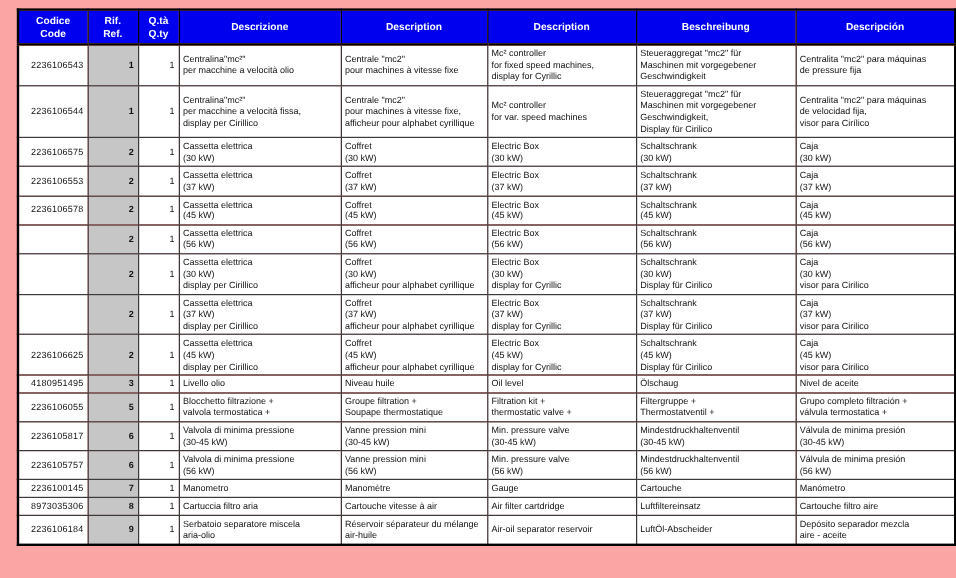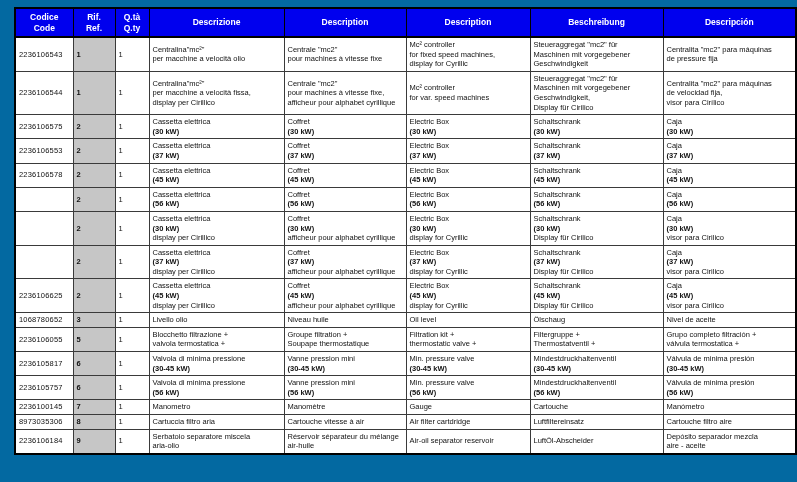--- a/index.html
+++ b/index.html
@@ -1,44 +1,44 @@
 <!DOCTYPE html>
 <html><head>
 <meta charset="utf-8">
 <style>
   * { box-sizing: border-box; margin: 0; padding: 0; }
   html, body { width: 797px; height: 482px; background: #ffffff; }
   body { font-family: "Liberation Sans", sans-serif; color: #111; }
-  .page { position: relative; width: 797px; height: 482px; background: #0369a1; }
+  .page { position: relative; width: 797px; height: 482px; background: #fca5a5; }
 
   table.parts {
     position: absolute; left: 14px; top: 7px; width: 781px;
     border-collapse: collapse; table-layout: fixed;
     border: 2px solid #000;
   }
   th, td { border: 1px solid #3a3a3a; overflow: hidden; }
 
   thead th {
     background: #0000EE; color: #fff;
     font-size: 8.5px; line-height: 10.5px; font-weight: bold;
     text-align: center; padding: 3px 2px;
     border: 1px solid #000; border-bottom: 2px solid #000;
   }
 
   td {
     font-size: 7.5px; line-height: 9.6px;
     padding: 2px 3px; vertical-align: middle;
     background: #fff;
   }
-  td.center { text-align: left; }
+  td.center { text-align: right; }
   td.code { letter-spacing: 0.2px; }
   td.ref  { background: #C6C6C6; font-weight: bold; }
   td.desc { text-align: left; }
   .line { white-space: nowrap; }
-  .line.b { font-weight: bold; }
+  .line.b { font-weight: normal; }
 
   col.c-code { width: 58px; }
   col.c-ref  { width: 42px; }
   col.c-qty  { width: 34px; }
   col.c-it   { width: 135px; }
   col.c-fr   { width: 122px; }
   col.c-en   { width: 124px; }
   col.c-de   { width: 133px; }
   col.c-es   { width: 133px; }
 </style>
@@ -311,21 +311,21 @@
             <div class="line b">(45 kW)</div>
             <div class="line">Display für Cirilico</div>
           </td>
           <td class="desc">
             <div class="line">Caja</div>
             <div class="line b">(45 kW)</div>
             <div class="line">visor para Cirilico</div>
           </td>
         </tr>
         <tr>
-          <td class="center code">1068780652</td>
+          <td class="center code">4180951495</td>
           <td class="center ref">3</td>
           <td class="center qty">1</td>
           <td class="desc">
             <div class="line">Livello olio</div>
           </td>
           <td class="desc">
             <div class="line">Niveau huile</div>
           </td>
           <td class="desc">
             <div class="line">Oil level</div>

